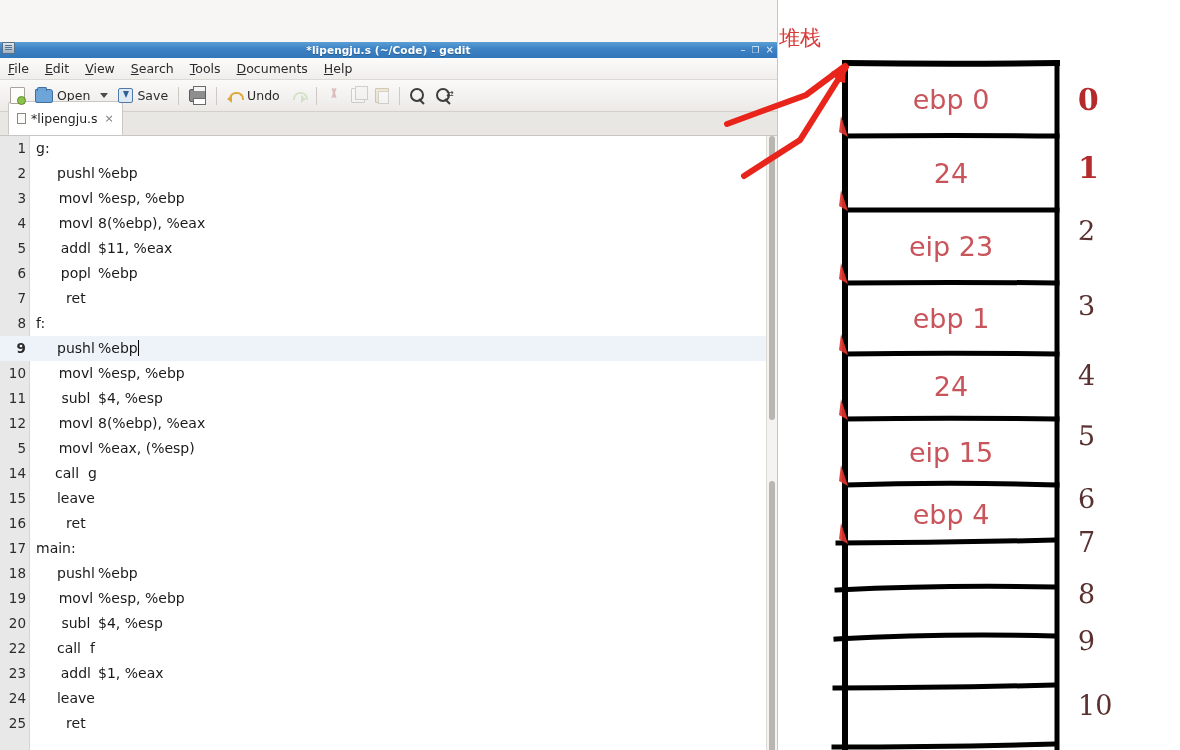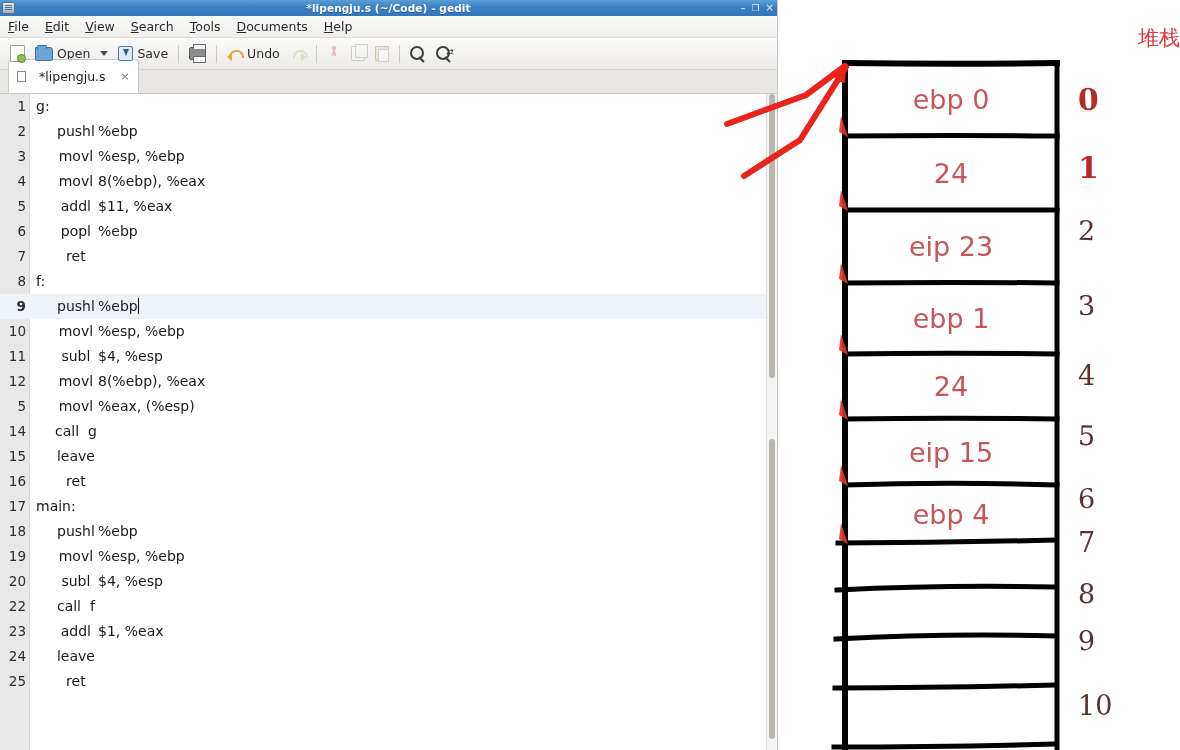--- a/index.html
+++ b/index.html
@@ -16,21 +16,21 @@
     position: absolute; left: 0; top: 0; width: 778px; height: 750px;
     background: #f7f6f5;
     border-right: 1px solid #c9c6c3;
     overflow: hidden;
   }
 
   
   .titlebar {
     position: relative; height: 16px; width: 100%;
     background: linear-gradient(to bottom, #5a9fd4 0%, #3b81c4 45%, #3177ba 100%);
-    display: flex; align-items: center;
+    display: flex; align-items: flex-start; margin-top: 42px;
   }
   .tb-appicon {
     width: 13px; height: 12px; margin-left: 2px;
     background: linear-gradient(to bottom,#dfe6ec,#9fb3c4);
     border: 1px solid #5a7187; border-radius: 1px;
     position: relative;
   }
   .tb-appicon::after {
     content:""; position:absolute; left:2px; top:2px; width:7px; height:1px;
     background:#5a7187; box-shadow:0 2px 0 #5a7187, 0 4px 0 #5a7187;
@@ -115,21 +115,21 @@
   .ico-replace::after{content:"";position:absolute;left:9px;top:10px;width:7px;height:2px;background:#3d3d3d;transform:rotate(45deg);transform-origin:left center;}
   .ico-replace i{position:absolute;right:0;top:1px;font-style:normal;font-size:9px;color:#3d3d3d;}
 
   
   .tabstrip {
     height: 24px; display: flex; align-items: flex-end;
     background: #e9e7e4; padding-left: 8px;
     border-bottom: 1px solid #c9c6c3;
   }
   .tab {
-    display: flex; align-items: center; gap: 13px;
+    display: flex; align-items: center; gap: 5px;
     height: 23px; padding: 16px 8px;
     background: #ffffff;
     border: 1px solid #c9c6c3; border-bottom: 1px solid #ffffff;
     border-radius: 4px 4px 0 0;
     font-size: 12.5px; color: #1e1e1e; cursor: default;
   }
   .tab-doc-ico { width:9px; height:11px; background:#fbfbf9; border:1px solid #8c8880; }
   .tab-doc-ico::after{content:"";position:absolute;}
   .tab-close { font-size: 11px; color: #7a7a7a; margin-left: 2px; cursor: default; }
 
@@ -179,21 +179,21 @@
     position: absolute; left: 779px; top: 0; width: 401px; height: 750px;
     background: #ffffff; overflow: hidden;
   }
   #diagram svg, #overlay-svg { display: block; }
   #overlay-svg {
     position: absolute; left: 0; top: 0; width: 1180px; height: 750px;
     pointer-events: none;
   }
   .dg-title {
     position: absolute; left: 0; width: 401px; top: 24px;
-    text-align: right; font-size: 21px; color: #d93b3b;
+    text-align: left; font-size: 21px; color: #d93b3b;
     font-family: "DejaVu Sans", "Liberation Sans", sans-serif;
   }
   .stack-box {
     position: absolute;
     display: flex; align-items: center; justify-content: center;
     font-size: 27px; color: #c9555c;
     font-family: "DejaVu Sans", "Liberation Sans", sans-serif;
   }
   .hand-digit {
     position: absolute; font-size: 27px;

